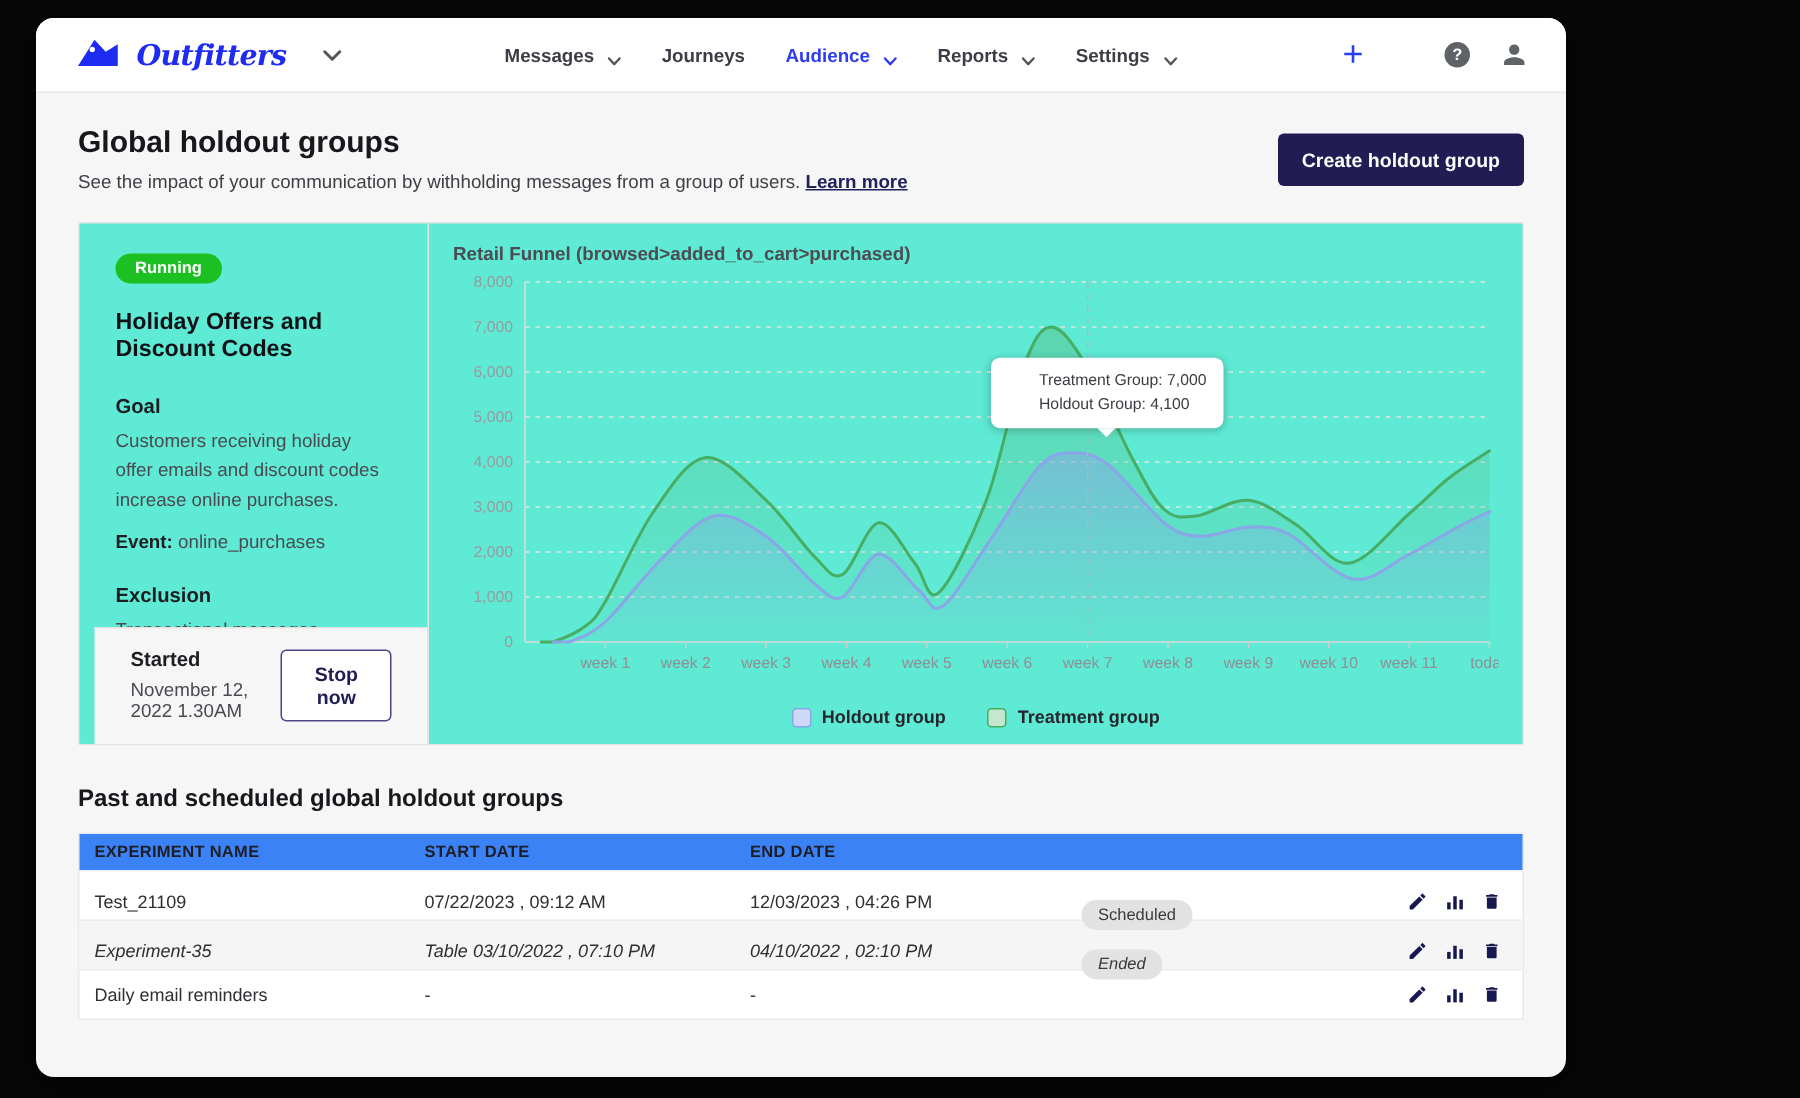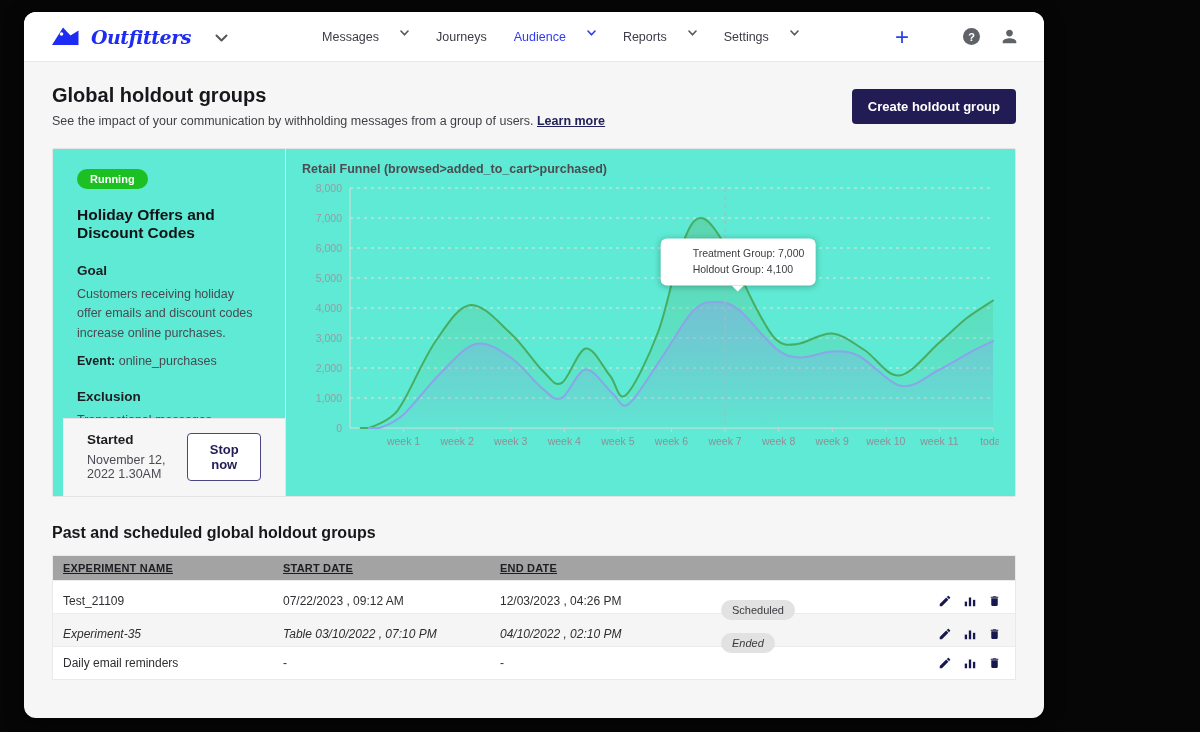--- a/index.html
+++ b/index.html
@@ -5,21 +5,21 @@
   * { box-sizing: border-box; margin: 0; padding: 0; }
   html,body { width:1200px; height:732px; background:#060606; font-family:"Liberation Sans", sans-serif; }
   .window { position:absolute; left:24px; top:12px; width:1020px; height:706px; background:#f6f6f6; border-radius:12px; overflow:hidden; box-shadow:0 4px 18px rgba(0,0,0,.6); }
 
   
   .topbar { height:50px; background:#fff; border-bottom:1px solid #e8e8e8; display:flex; align-items:center; padding:0 26px; }
   .brand { display:flex; align-items:center; gap:11px; }
   .brand-name { font-family:"DejaVu Serif", serif; font-style:italic; font-weight:700; font-size:19px; color:#1e2bf2; letter-spacing:-0.5px; }
   .brand-caret { margin-left:24px; display:flex; align-items:center; cursor:pointer; }
   .nav { flex:1; display:flex; justify-content:center; gap:27px; }
-  .nav-item { display:flex; align-items:flex-start; gap:21px; font-size:12.5px; font-weight:400; color:#3c3c46; cursor:pointer; }
+  .nav-item { display:flex; align-items:flex-end; gap:9px; font-size:12.5px; font-weight:700; color:#3c3c46; cursor:pointer; }
   .nav-item.active { color:#2d3cf0; }
   .nav-item svg { display:block; }
   .top-actions { display:flex; align-items:center; }
   .plus-btn { color:#2440f0; font-size:24px; font-weight:500; line-height:1; cursor:pointer; padding:0 2px; }
   .help-btn { margin-left:52px; width:17px; height:17px; border-radius:50%; background:#5f6368; color:#fff; font-size:11px; font-weight:700; display:flex; align-items:center; justify-content:center; cursor:pointer; }
   .user-btn { margin-left:21px; cursor:pointer; display:flex; }
 
   
   .main { padding:22px 28px 0; }
   .page-head { display:flex; justify-content:space-between; align-items:center; }
@@ -49,21 +49,21 @@
   .chart-tooltip { position:absolute; background:#fff; border-radius:6px; padding:7px 11px; font-size:10.5px; color:#3c3c42; line-height:1.55; white-space:nowrap; box-shadow:0 1px 6px rgba(0,0,0,.25); transform:translate(-50%, calc(-100% - 11px)); }
   .chart-tooltip:after { content:""; position:absolute; left:50%; bottom:-6px; margin-left:-6px; border:6px solid transparent; border-top-color:#fff; border-bottom:none; }
   .legend { display:flex; justify-content:center; gap:28px; margin-top:0px; }
   .legend-item { display:flex; align-items:center; gap:7px; font-size:12px; font-weight:700; color:#26262e; }
   .legend-swatch { width:13px; height:13px; border-radius:3px; border:1px solid; }
 
   
   .tbl-heading { font-size:16px; font-weight:700; color:#17171c; margin:27px 0 13px; }
   .tbl { background:#fff; border:1px solid #e9e9e9; margin-bottom:24px; }
   .trow { display:grid; grid-template-columns:220px 217px 221px 1fr 100px; align-items:center; padding:0 10px; height:33px; border-top:1px solid #ececec; font-size:12px; color:#2f2f33; }
-  .trow.header { height:24px; background:#a3a3a3; border-top:none; font-size:11px; font-weight:700; color:#1d1d22; letter-spacing:.2px;text-decoration:underline; }
+  .trow.header { height:24px; background:#3b82f6; border-top:none; font-size:11px; font-weight:700; color:#1d1d22; letter-spacing:.2px; }
   .trow.alt { background:#f5f5f5;font-style:italic; }
   .status-pill { display:inline-block; background:#e2e2e2; border-radius:11px; padding:4px 11px; font-size:11px; color:#3a3a3e;margin-top:19px; }
   .actions { display:flex; justify-content:flex-end; gap:11px; padding-right:4px; }
   .action-btn { cursor:pointer; display:flex; }
   .action-btn svg { display:block; }
 </style>
 </head>
 <body>
 
 <div class="window">
@@ -227,20 +227,30 @@
               <text x="691" y="267" text-anchor="middle" font-size="10.5" fill="#8f8f97">today</text>
               <path d="M58.71666666666667 250 C60.05625 250 61.84236111111111 250 66.75416666666666 250 C71.66597222222222 248.25 82.38263888888889 244 88.1875 239.5 C93.99236111111111 235 93.99236111111111 235.75 101.58333333333333 223 C109.17430555555555 210.25 122.5701388888889 179 133.73333333333335 163 C144.8965277777778 147 156.05972222222223 128.25 168.5625 127.00000000000001 C181.06527777777777 125.75000000000001 196.69375 144.5 208.75 155.5 C220.80625 166.5 232.41597222222222 184.75 240.9 193 C249.3840277777778 201.25 252.50972222222225 208.75 259.6541666666667 205 C266.79861111111114 201.25 275.72916666666663 171.75 283.76666666666665 170.5 C291.8041666666667 169.25 301.18125 189.75 307.87916666666666 197.5 C314.57708333333335 205.25 315.9166666666667 224.25 323.9541666666667 217 C331.99166666666673 209.75 346.7270833333333 179 356.1041666666667 154 C365.48125000000005 129 373.07222222222225 86 380.2166666666667 67 C387.36111111111114 48 391.82638888888886 40 398.9708333333333 40 C406.11527777777775 40 414.1527777777778 52.5 423.08333333333337 67 C432.0138888888889 81.5 444.0701388888889 111.25000000000001 452.5541666666667 127.00000000000001 C461.03819444444446 142.75 466.84305555555557 155 473.9875 161.5 C481.13194444444446 168 486.04374999999993 167 495.4208333333333 166 C504.79791666666665 165 519.0868055555555 154.5 530.25 155.5 C541.4131944444445 156.5 551.2368055555555 165 562.4 172 C573.5631944444444 179 584.7263888888889 198.75 597.2291666666666 197.5 C609.7319444444444 196.25 626.2534722222222 174 637.4166666666666 164.5 C648.5798611111111 155 655.2777777777778 147.5 664.2083333333334 140.5 C673.1388888888889 133.5 686.5347222222222 125.5 691 122.5 L691 250 L58.71666666666667 250 Z" fill="url(#grad1)"></path>
               <path d="M58.71666666666667 250 C60.05625 250 61.84236111111111 250 66.75416666666666 250 C71.66597222222222 248.25 82.38263888888889 244 88.1875 239.5 C93.99236111111111 235 93.99236111111111 235.75 101.58333333333333 223 C109.17430555555555 210.25 122.5701388888889 179 133.73333333333335 163 C144.8965277777778 147 156.05972222222223 128.25 168.5625 127.00000000000001 C181.06527777777777 125.75000000000001 196.69375 144.5 208.75 155.5 C220.80625 166.5 232.41597222222222 184.75 240.9 193 C249.3840277777778 201.25 252.50972222222225 208.75 259.6541666666667 205 C266.79861111111114 201.25 275.72916666666663 171.75 283.76666666666665 170.5 C291.8041666666667 169.25 301.18125 189.75 307.87916666666666 197.5 C314.57708333333335 205.25 315.9166666666667 224.25 323.9541666666667 217 C331.99166666666673 209.75 346.7270833333333 179 356.1041666666667 154 C365.48125000000005 129 373.07222222222225 86 380.2166666666667 67 C387.36111111111114 48 391.82638888888886 40 398.9708333333333 40 C406.11527777777775 40 414.1527777777778 52.5 423.08333333333337 67 C432.0138888888889 81.5 444.0701388888889 111.25000000000001 452.5541666666667 127.00000000000001 C461.03819444444446 142.75 466.84305555555557 155 473.9875 161.5 C481.13194444444446 168 486.04374999999993 167 495.4208333333333 166 C504.79791666666665 165 519.0868055555555 154.5 530.25 155.5 C541.4131944444445 156.5 551.2368055555555 165 562.4 172 C573.5631944444444 179 584.7263888888889 198.75 597.2291666666666 197.5 C609.7319444444444 196.25 626.2534722222222 174 637.4166666666666 164.5 C648.5798611111111 155 655.2777777777778 147.5 664.2083333333334 140.5 C673.1388888888889 133.5 686.5347222222222 125.5 691 122.5" fill="none" stroke="#47ad63" stroke-width="2" stroke-linecap="round"></path>
               <path d="M66.75416666666666 250 C68.54027777777777 250 71.66597222222222 250 77.47083333333333 250 C83.27569444444444 247.75 91.31319444444443 245.75 101.58333333333333 236.5 C111.85347222222222 227.25 127.03541666666666 206.25 139.09166666666667 194.5 C151.14791666666667 182.75 162.31111111111113 168.5 173.92083333333335 166 C185.53055555555557 163.5 197.58680555555554 172 208.75 179.5 C219.91319444444446 187 232.41597222222222 204.25 240.9 211 C249.3840277777778 217.75 252.50972222222225 223.25 259.6541666666667 220 C266.79861111111114 216.75 275.28263888888887 192.25 283.76666666666665 191.5 C292.25069444444443 190.75 303.4138888888889 209.75 310.55833333333334 215.5 C317.7027777777778 221.25 318.5958333333333 231.75 326.6333333333333 226 C334.67083333333335 220.25 348.0666666666667 196.5 358.78333333333336 181 C369.5 165.5 382.0027777777778 142.5 390.93333333333334 133 C399.8638888888889 123.5 404.77569444444447 124.25 412.3666666666667 124 C419.9576388888889 123.75 426.20902777777775 123.75 436.47916666666663 131.5 C446.7493055555555 139.25 463.71736111111113 162.5 473.9875 170.5 C484.2576388888889 178.5 488.7229166666667 179 498.1 179.5 C507.4770833333333 180 520.4263888888889 173.75 530.25 173.5 C540.0736111111111 173.25 545.4319444444444 172.25 557.0416666666666 178 C568.6513888888888 183.75 586.5125 205.75 599.9083333333334 208 C613.3041666666668 210.25 625.8069444444444 197.25 637.4166666666666 191.5 C649.0263888888888 185.75 660.6361111111112 178.25 669.5666666666667 173.5 C678.4972222222223 168.75 687.4277777777778 164.75 691 163 L691 250 L66.75416666666666 250 Z" fill="url(#grad0)"></path>
               <path d="M66.75416666666666 250 C68.54027777777777 250 71.66597222222222 250 77.47083333333333 250 C83.27569444444444 247.75 91.31319444444443 245.75 101.58333333333333 236.5 C111.85347222222222 227.25 127.03541666666666 206.25 139.09166666666667 194.5 C151.14791666666667 182.75 162.31111111111113 168.5 173.92083333333335 166 C185.53055555555557 163.5 197.58680555555554 172 208.75 179.5 C219.91319444444446 187 232.41597222222222 204.25 240.9 211 C249.3840277777778 217.75 252.50972222222225 223.25 259.6541666666667 220 C266.79861111111114 216.75 275.28263888888887 192.25 283.76666666666665 191.5 C292.25069444444443 190.75 303.4138888888889 209.75 310.55833333333334 215.5 C317.7027777777778 221.25 318.5958333333333 231.75 326.6333333333333 226 C334.67083333333335 220.25 348.0666666666667 196.5 358.78333333333336 181 C369.5 165.5 382.0027777777778 142.5 390.93333333333334 133 C399.8638888888889 123.5 404.77569444444447 124.25 412.3666666666667 124 C419.9576388888889 123.75 426.20902777777775 123.75 436.47916666666663 131.5 C446.7493055555555 139.25 463.71736111111113 162.5 473.9875 170.5 C484.2576388888889 178.5 488.7229166666667 179 498.1 179.5 C507.4770833333333 180 520.4263888888889 173.75 530.25 173.5 C540.0736111111111 173.25 545.4319444444444 172.25 557.0416666666666 178 C568.6513888888888 183.75 586.5125 205.75 599.9083333333334 208 C613.3041666666668 210.25 625.8069444444444 197.25 637.4166666666666 191.5 C649.0263888888888 185.75 660.6361111111112 178.25 669.5666666666667 173.5 C678.4972222222223 168.75 687.4277777777778 164.75 691 163" fill="none" stroke="#8aa5e8" stroke-width="2" stroke-linecap="round"></path>
               <line x1="423.08333333333337" y1="10" x2="423.08333333333337" y2="250" stroke="#b5b5b5" stroke-dasharray="4 4"></line>
             </svg><div class="chart-tooltip" style="left: 436px; top: 118px; padding-left: 32px;">
               <div>Treatment Group: 7,000</div>
               <div>Holdout Group: 4,100</div>
             </div></div>
+        <div class="legend" id="legend-mount">
+            <span class="legend-item">
+              <span class="legend-swatch" style="background: rgb(205, 217, 247); border-color: rgb(138, 165, 232);"></span>
+              <span>Holdout group</span>
+            </span>
+            <span class="legend-item">
+              <span class="legend-swatch" style="background: rgb(195, 231, 207); border-color: rgb(71, 173, 99);"></span>
+              <span>Treatment group</span>
+            </span>
+          </div>
       </div>
     </div>
 
     <div class="tbl-heading">Past and scheduled global holdout groups</div>
     <div class="tbl" id="table-mount">
         <div class="trow header">
           <div>EXPERIMENT NAME</div>
           <div>START DATE</div>
           <div>END DATE</div>
           <div></div>

